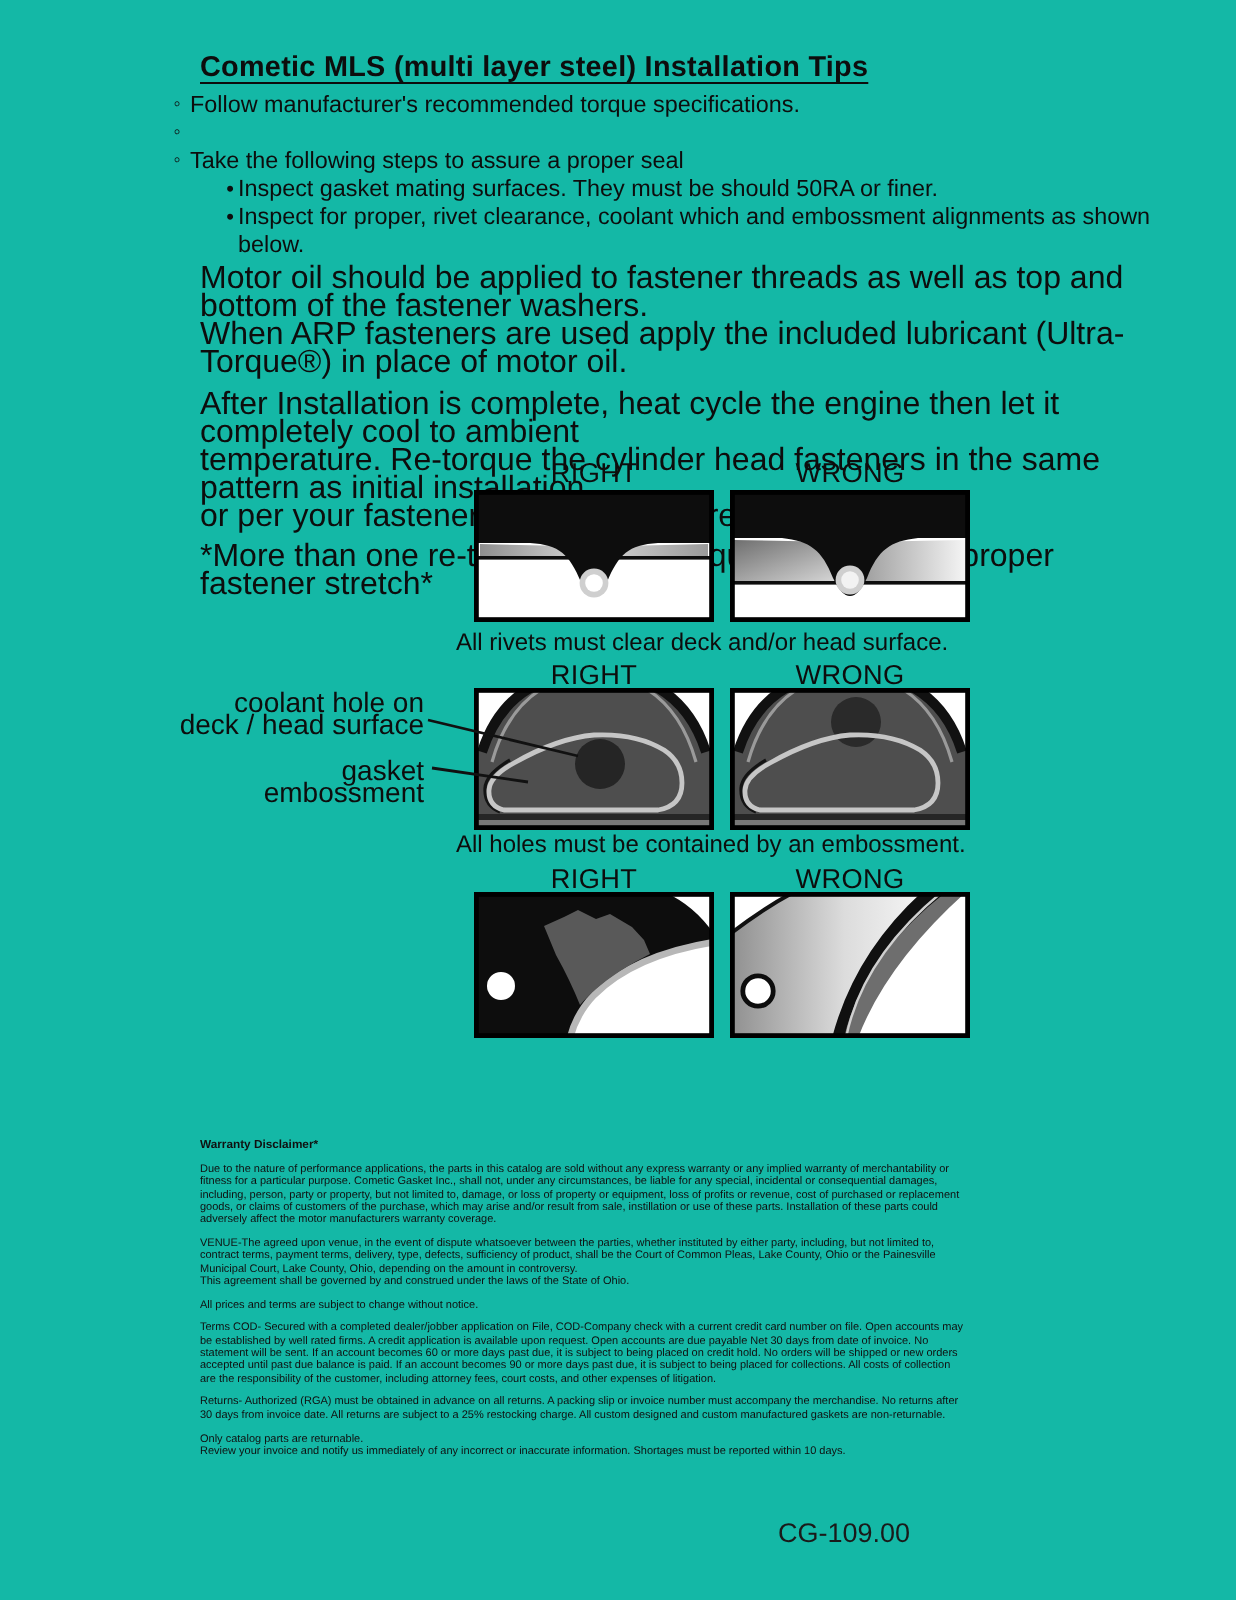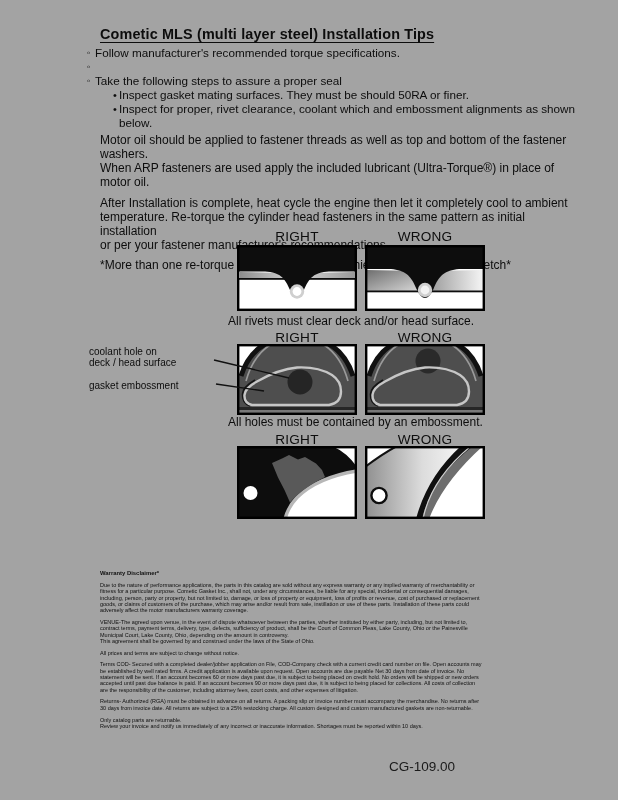--- a/index.html
+++ b/index.html
@@ -1,40 +1,40 @@
 <!DOCTYPE html>
 <html><head>
 <meta charset="utf-8">
 <style>
   * { box-sizing: border-box; margin: 0; padding: 0; }
   html,body { background:#e9e9e9; }
   body { font-family: "Liberation Sans", "DejaVu Sans", sans-serif; color:#0d0d0d; }
-  .page { position:relative; width:618px; height:800px; background:#a3a3a3; margin:0 auto; overflow:hidden; }
+  .page { position:relative; width:618px; height:800px; background:#14b8a6; margin:0 auto; overflow:hidden; }
 
   
   .top-text { position:absolute; left:100px; top:26px; width:480px; }
   .title { font-size:14.4px; font-weight:bold; letter-spacing:.15px; line-height:17px;
            text-decoration:underline; text-underline-offset:3px; margin-bottom:3px; }
   .bullet { display:flex; font-size:11.7px; line-height:14px; }
   .bullet .dot { flex:none; text-align:center; }
   .lvl1 .dot { width:5px; margin-left:-14px; margin-right:4px; font-size:10px; }
   .lvl2 { padding-left:12px; }
   .lvl2 .dot { width:6px; margin-right:1px; font-size:11px; }
   .diesel-head { font-size:13.2px; font-weight:bold; line-height:15px; margin-top:6px; }
-  .para { font-size:12px; line-height:14px; white-space:pre-line; margin-top:7px; }
+  .para { font-size:16px; line-height:14px; white-space:pre-line; margin-top:7px; }
   .para.first { margin-top:3px; }
   .para.note { margin-top:6px; }
 
   
   .figures { position:absolute; left:0; top:228px; width:558px; height:334px; }
   .fig-label { position:absolute; width:120px; text-align:center; font-size:13.6px; letter-spacing:.2px; }
   .colL { left:237px; } .colR { left:365px; }
   .fbox { position:absolute; display:block; }
   .caption { position:absolute; left:228px; font-size:12px; line-height:13.6px; white-space:pre-line; }
-  .ann { position:absolute; left:89px; width:123px; text-align:left; font-size:10px; line-height:11.4px; white-space:pre-line; }
+  .ann { position:absolute; left:89px; width:123px; text-align:right; font-size:14px; line-height:11.4px; white-space:pre-line; }
   .leader-overlay { position:absolute; left:0; top:0; width:618px; height:334px; pointer-events:none; }
 
   
   .r1.fig-label { top:1px; }   .r1.fbox { top:17px; }  .cap1 { top:87px; }
   .r2.fig-label { top:102px; } .r2.fbox { top:116px; } .cap2 { top:188px; }
   .ann1 { top:118px; } .ann2 { top:152px; }
   .r3.fig-label { top:204px; } .r3.fbox { top:218px; } .cap3 { top:293px; }
 
   
   .disclaimer { position:absolute; left:100px; top:570px; width:478px; color:#101010; }

